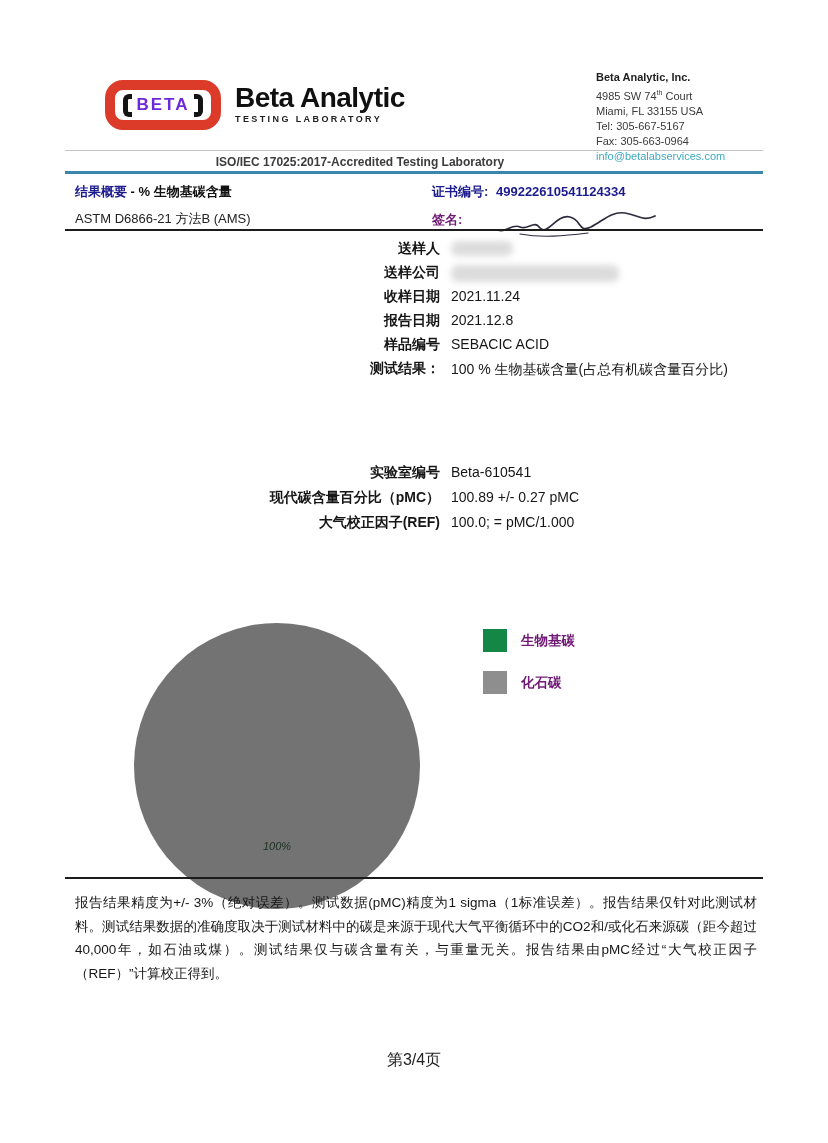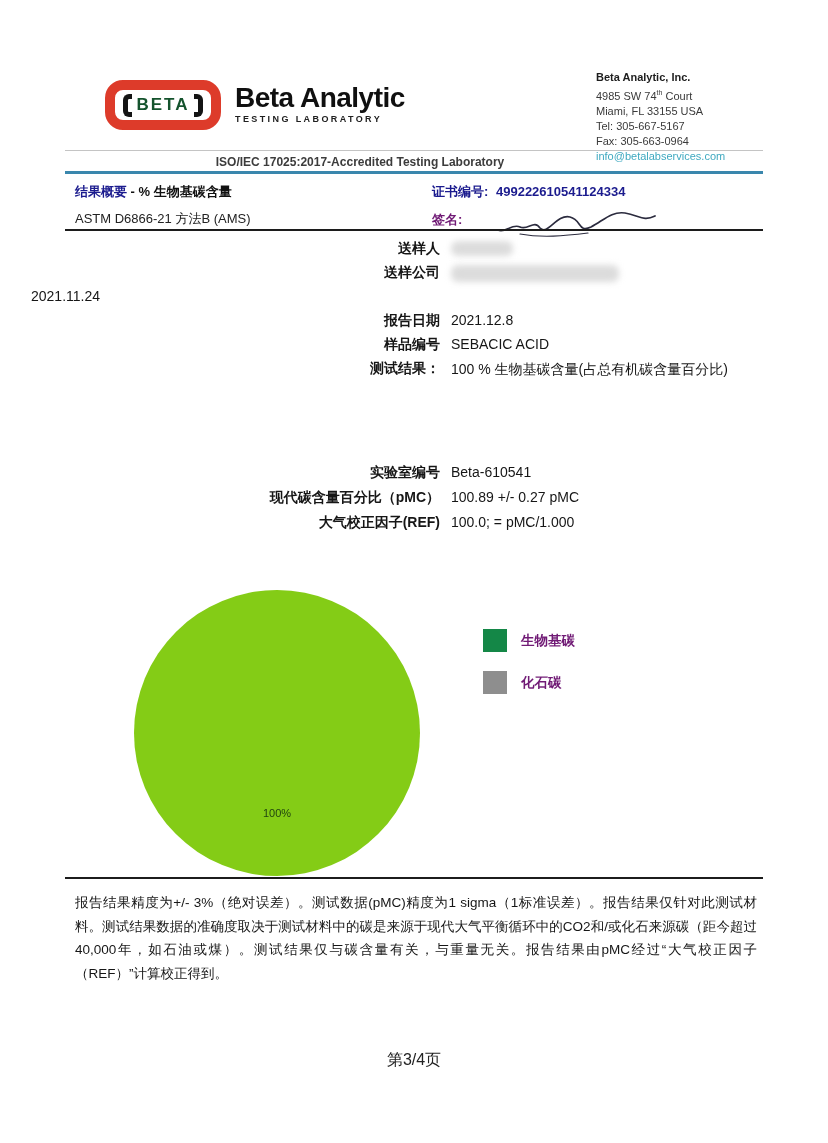--- a/index.html
+++ b/index.html
@@ -7,21 +7,21 @@
   body { font-family:"Liberation Sans", sans-serif; color:#1a1a1a; }
   .page { position:relative; width:828px; height:1143px; background:#fff; overflow:hidden; margin:0 auto; }
 
   
   .logo-wrap { position:absolute; left:105px; top:80px; display:flex; align-items:flex-start; }
   .badge { border:10px solid #dd3b2a; border-radius:18px; background:#fff; height:50px; width:116px;
            display:flex; align-items:center; justify-content:center; }
   .bracket { width:9px; height:23px; border:5px solid #141414; }
   .bracket.l { border-right:none; border-radius:6px 0 0 6px; }
   .bracket.r { border-left:none; border-radius:0 6px 6px 0; }
-  .badge-text { font-size:17px; font-weight:900; letter-spacing:2px; color:#14532d; padding:0 4px;text-align:right; }
+  .badge-text { font-size:17px; font-weight:900; letter-spacing:2px; color:#6d28d9; padding:0 4px;text-align:right; }
   .brand { margin-left:14px; margin-top:4px; }
   .brand-name { font-size:28px; font-weight:800; color:#101010; letter-spacing:-0.5px; line-height:28px; }
   .brand-tag { font-size:9px; font-weight:600; letter-spacing:2.4px; color:#202020; margin-top:2px; }
 
   .contact { position:absolute; left:596px; top:70px; font-size:11px; line-height:15px; color:#3a3a3a; }
   .contact .co { font-weight:700; color:#1d1d1d; }
   .contact .email { color:#3fa9c0; }
   .contact sup { font-size:7px; }
 
   
@@ -55,22 +55,22 @@
   .sample-block .kv + .kv { margin-top:1px; }
   .result-row { margin-top:13px; }
   .result-row .v { width:330px; line-height:25px; }
   .redact { background:#dcdcdc; filter:blur(3px); border-radius:7px; margin-top:4px; }
   .redact-sm { width:62px; height:15px; }
   .redact-lg { width:168px; height:17px; }
   .lab-block { position:absolute; left:0; top:460px; width:828px; }
   .lab-block .kv { line-height:25px; }
 
   
-  .pie { position:absolute; left:134px; top:590px; width:286px; height:286px; border-radius:50%;
-         background:#84cc16; }
+  .pie { position:absolute; left:134px; top:623px; width:286px; height:286px; border-radius:50%;
+         background:#737373;font-style:italic; }
   .pie-label { position:absolute; left:50%; top:76%; transform:translateX(-50%);
                font-size:11px; color:rgba(5,30,12,0.8); }
   .legend { position:absolute; left:483px; top:629px; }
   .legend-item { display:flex; align-items:center; }
   .legend-item + .legend-item { margin-top:19px; }
   .swatch { width:24px; height:23px; }
   .swatch.green { background:#148747; }
   .swatch.gray  { background:#8e8e8e; }
   .legend-label { margin-left:14px; font-size:13.5px; font-weight:600; color:#701a75; }
 
@@ -138,20 +138,21 @@
           <div class="redact redact-sm"></div>
         </div>
     </div>
     <div class="kv">
       <div class="k">送样公司</div>
       <div class="v">
           <div class="redact redact-lg"></div>
         </div>
     </div>
     <div class="kv">
+      <div class="k">收样日期</div>
       <div class="v">2021.11.24</div>
     </div>
     <div class="kv">
       <div class="k">报告日期</div>
       <div class="v">2021.12.8</div>
     </div>
     <div class="kv">
       <div class="k">样品编号</div>
       <div class="v">SEBACIC ACID</div>
     </div>

